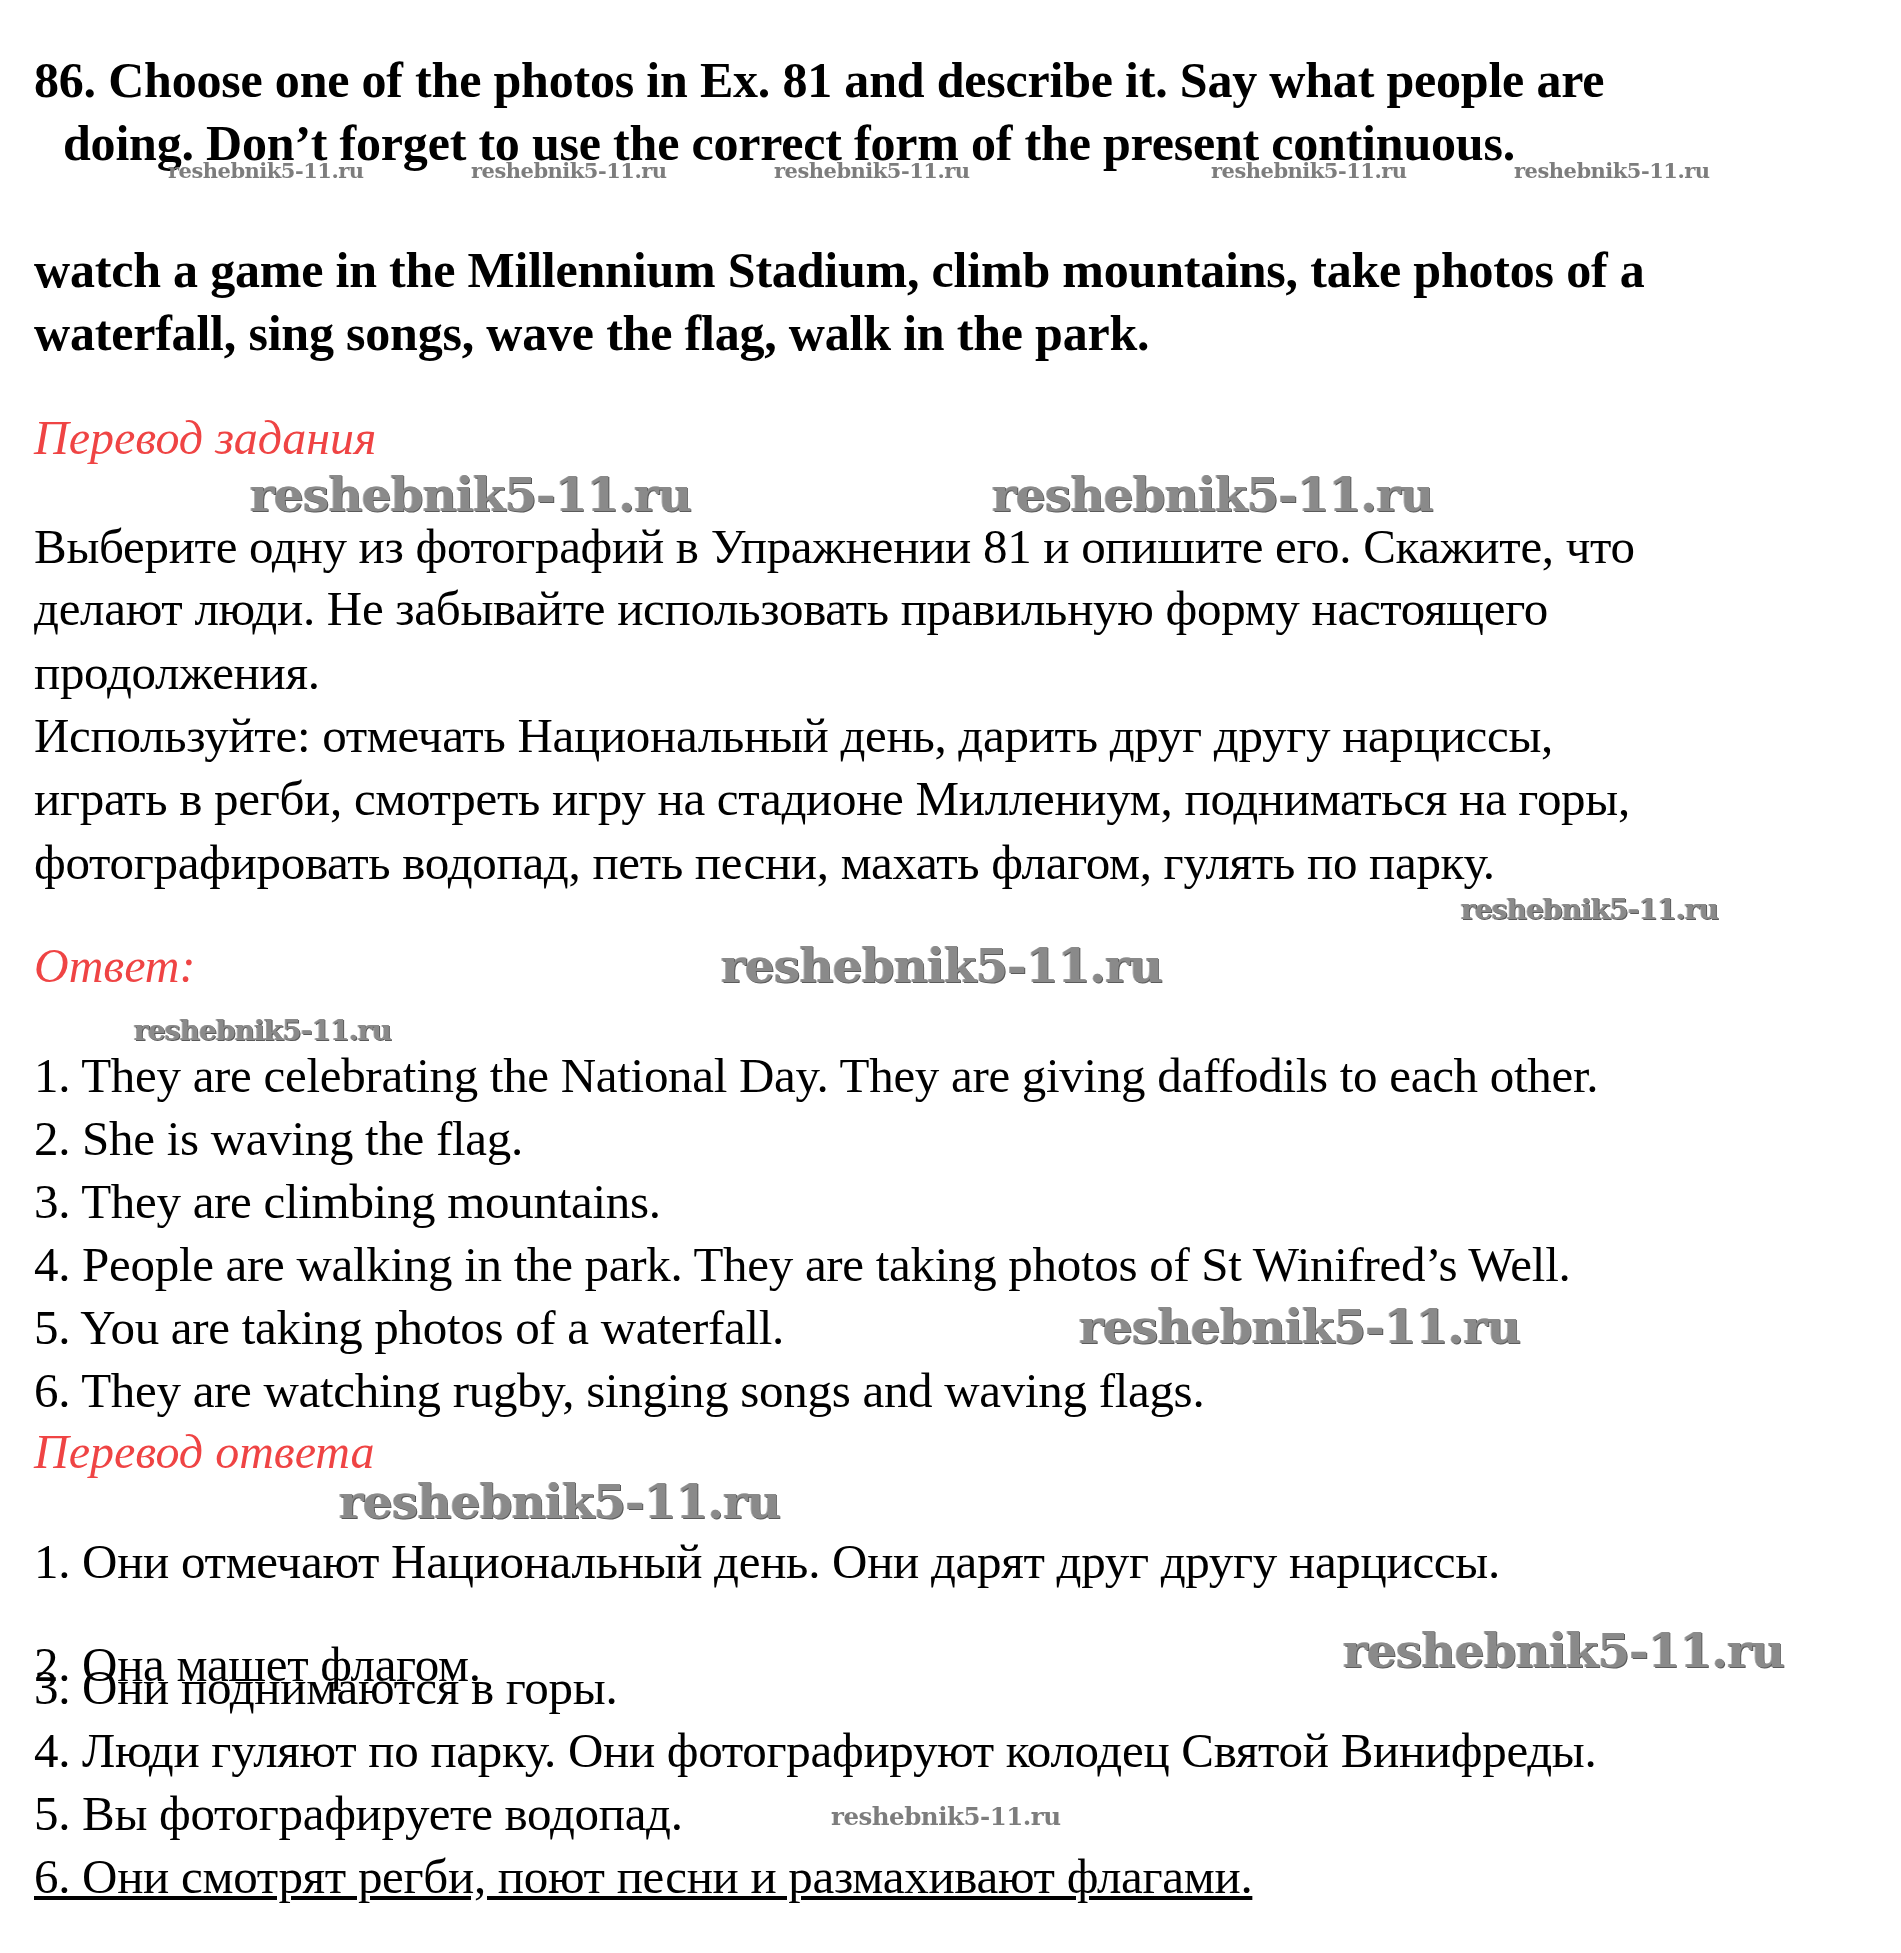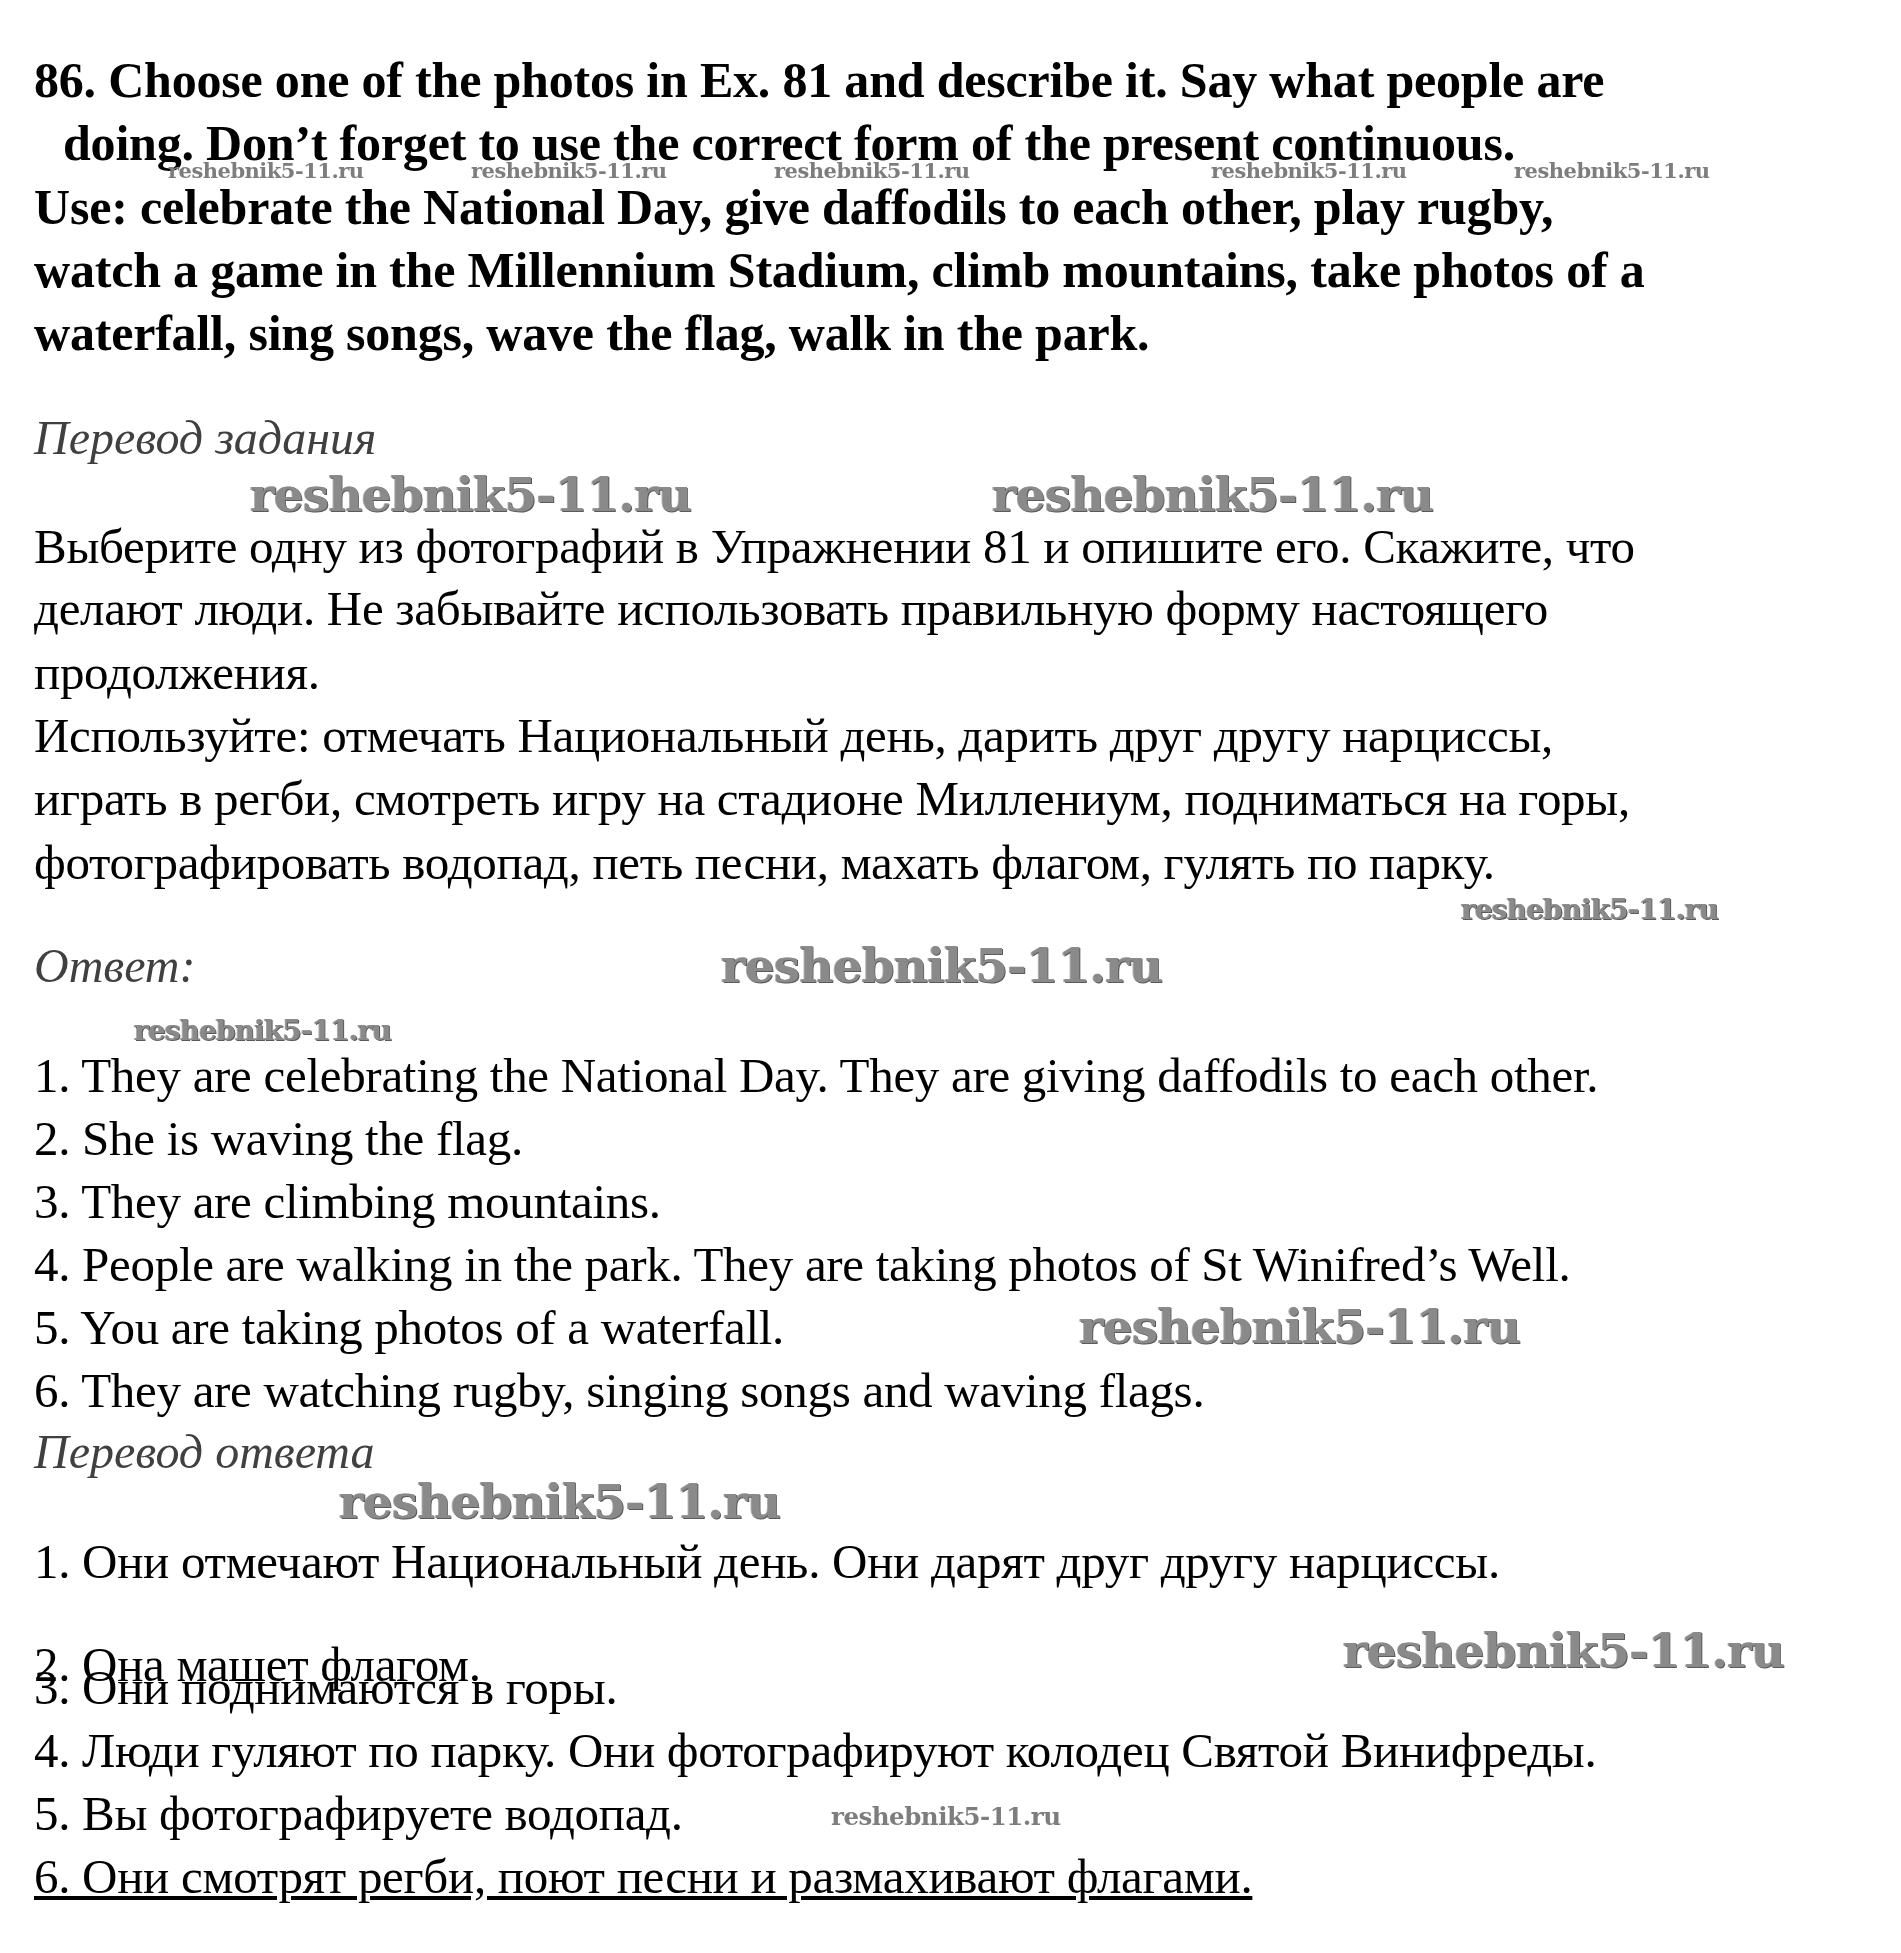--- a/index.html
+++ b/index.html
@@ -27,21 +27,21 @@
     line-height: 1;
   }
   .task {
     font-weight: bold;
     font-size: 50px;
     letter-spacing: -0.2px;
   }
   .heading {
     font-style: italic;
     font-size: 48px;
-    color: #404040;
+    color: #ef4444;
   }
   .body-text {
     font-size: 49px;
     letter-spacing: -0.3px;
   }
   .wm {
     position: absolute;
     white-space: nowrap;
     font-family: "DejaVu Serif", "Liberation Serif", serif;
     font-weight: bold;
@@ -54,21 +54,20 @@
   .wm.medium { font-size: 28px; }
   .wm.large { font-size: 47px; }
 </style>
 </head>
 <body>
 
 <div class="page">
 
   <div class="line task" style="top:55px;">86. Choose one of the photos in Ex. 81 and describe it. Say what people are</div>
   <div class="line task" style="top:118px;margin-left:29px;">doing. Don’t forget to use the correct form of the present continuous.</div>
-  <div class="line task" style="top:182px;">Use: celebrate the National Day, give daffodils to each other, play rugby,</div>
   <div class="line task" style="top:245px;">watch a game in the Millennium Stadium, climb mountains, take photos of a</div>
   <div class="line task" style="top:308px;">waterfall, sing songs, wave the flag, walk in the park.</div>
 
   <div class="wm small" style="left:168px; top:160px;">reshebnik5-11.ru</div>
   <div class="wm small" style="left:471px; top:160px;">reshebnik5-11.ru</div>
   <div class="wm small" style="left:774px; top:160px;">reshebnik5-11.ru</div>
   <div class="wm small" style="left:1211px; top:160px;">reshebnik5-11.ru</div>
   <div class="wm small" style="left:1514px; top:160px;">reshebnik5-11.ru</div>
 
   <div class="line heading" style="top:414px;">Перевод задания</div>

